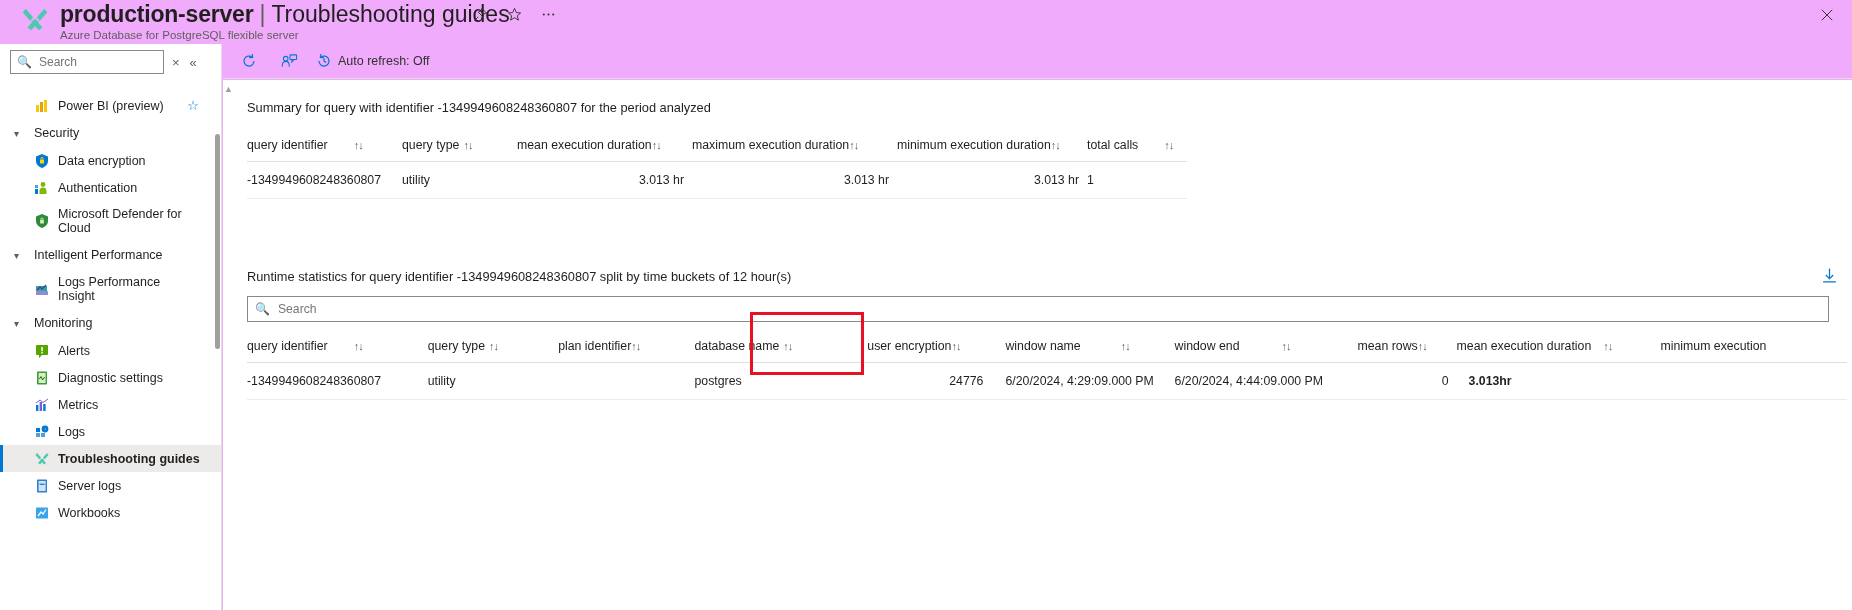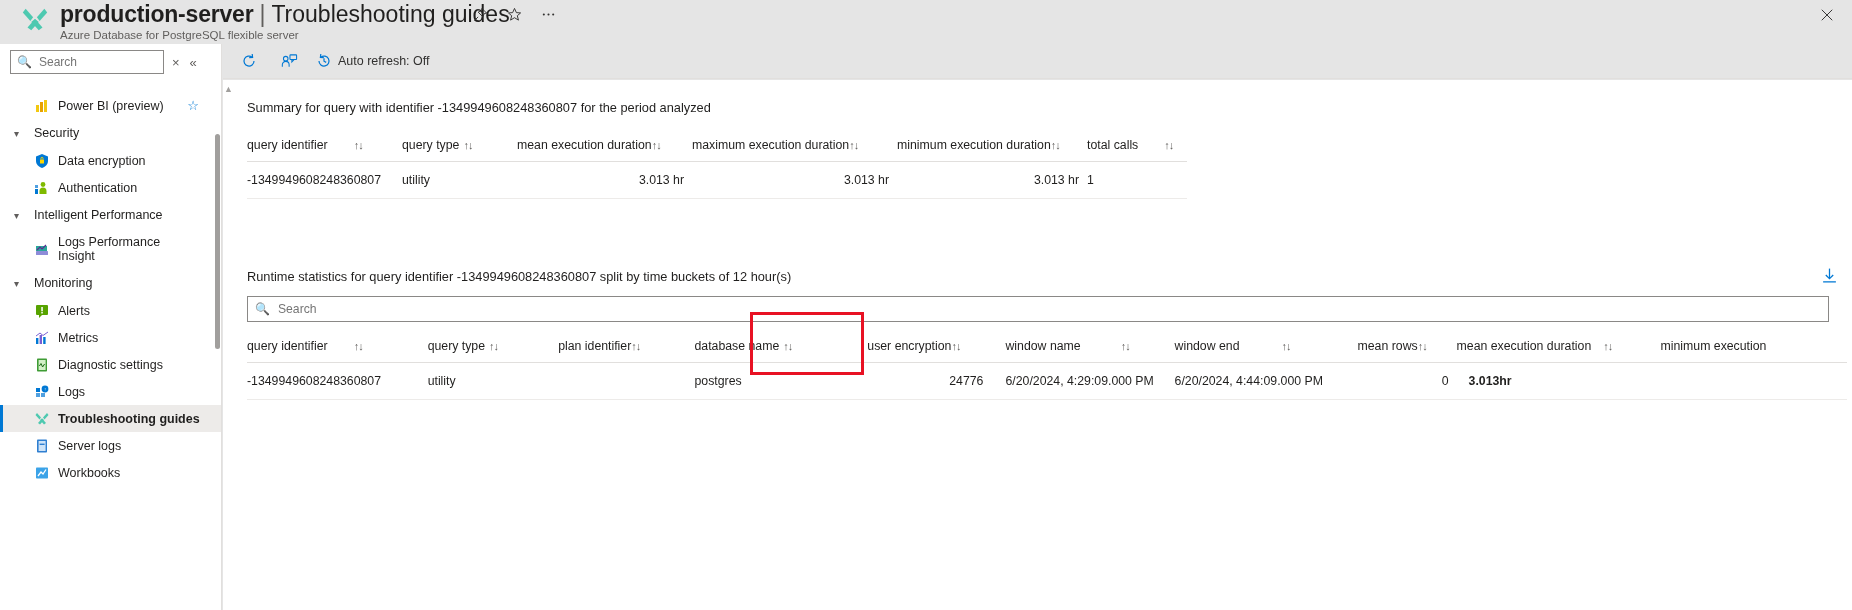--- a/index.html
+++ b/index.html
@@ -4,21 +4,21 @@
 <style>
   * { box-sizing: border-box; }
   html, body {
     margin: 0; padding: 0;
     width: 1852px; height: 610px;
     overflow: hidden;
     background: #ffffff;
     font-family: "Segoe UI", "Liberation Sans", sans-serif;
     color: #323130;
   }
-  .page { position: relative; width: 1852px; height: 610px; background:#e5e5e5; }
+  .page { position: relative; width: 1852px; height: 610px; background:#f0abfc; }
 
   
   .header { position: relative; height: 40px; padding: 6px 0 0 0; }
   .hdr-icon {
     position: absolute; left: 18px; top: 4px; width: 34px; height: 32px;
     display:flex; align-items:center; justify-content:center;
   }
   .title-wrap { position: absolute; left: 60px; top: 0px; }
   .title-line { display:flex; align-items: baseline; }
   .title-main {
@@ -223,20 +223,30 @@
           <svg width="16" height="16" viewBox="0 0 16 16">
             <rect x="1" y="9" width="3" height="5" fill="#0078d4"></rect>
             <rect x="1" y="5" width="3" height="3" fill="#50a0e0"></rect>
             <circle cx="9" cy="4.5" r="2.4" fill="#7fba00"></circle>
             <path d="M5.5 14 V11 a3.5 3.5 0 0 1 7 0 V14 Z" fill="#7fba00"></path>
           </svg>
         </span>
         <span class="label">Authentication</span>
       </div>
 
+      <div class="nav-item tall">
+        <span class="nav-ico">
+          <svg width="16" height="16" viewBox="0 0 16 16">
+            <path d="M8 1 L14 3.5 V8 C14 11.5 11 14 8 15 C5 14 2 11.5 2 8 V3.5 Z" fill="#2e8b3c"></path>
+            <rect x="6.1" y="7" width="3.8" height="3.6" rx="0.5" fill="#d8f0c0"></rect>
+            <path d="M7 7 V5.9 a1 1 0 0 1 2 0 V7" fill="none" stroke="#d8f0c0" stroke-width="0.9"></path>
+          </svg>
+        </span>
+        <span class="label" style="white-space: normal; width: 140px;">Microsoft Defender for Cloud</span>
+      </div>
 
       <div class="nav-group">
         <span class="chev">▾</span>
         <span class="label">Intelligent Performance</span>
       </div>
 
       <div class="nav-item tall">
         <span class="nav-ico">
           <svg width="16" height="16" viewBox="0 0 16 16">
             <rect x="2" y="10" width="12" height="4" rx="0.6" fill="#8e8cd8"></rect>
@@ -260,38 +270,38 @@
             <rect x="7.3" y="4" width="1.5" height="4.3" fill="#fff"></rect>
             <rect x="7.3" y="9" width="1.5" height="1.5" fill="#fff"></rect>
           </svg>
         </span>
         <span class="label">Alerts</span>
       </div>
 
       <div class="nav-item">
         <span class="nav-ico">
           <svg width="16" height="16" viewBox="0 0 16 16">
+            <rect x="3" y="1.5" width="10" height="13" rx="0.8" fill="#3f9c35"></rect>
+            <rect x="4.6" y="3" width="7" height="10" fill="#d3f0c8"></rect>
+            <polyline points="5.4,9 7,6.5 8.6,10 10.6,7" fill="none" stroke="#1f6b1a" stroke-width="1"></polyline>
+          </svg>
+        </span>
+        <span class="label">Diagnostic settings</span>
+      </div>
+
+      <div class="nav-item">
+        <span class="nav-ico">
+          <svg width="16" height="16" viewBox="0 0 16 16">
             <rect x="2" y="8" width="2.4" height="6" fill="#0078d4"></rect>
             <rect x="5.6" y="5" width="2.4" height="9" fill="#7a5fd3"></rect>
             <rect x="9.2" y="7" width="2.4" height="7" fill="#0078d4"></rect>
             <polyline points="2,6 6,3 9,5.5 14,2" fill="none" stroke="#7a5fd3" stroke-width="1"></polyline>
           </svg>
         </span>
         <span class="label">Metrics</span>
-      </div>
-
-      <div class="nav-item">
-        <span class="nav-ico">
-          <svg width="16" height="16" viewBox="0 0 16 16">
-            <rect x="3" y="1.5" width="10" height="13" rx="0.8" fill="#3f9c35"></rect>
-            <rect x="4.6" y="3" width="7" height="10" fill="#d3f0c8"></rect>
-            <polyline points="5.4,9 7,6.5 8.6,10 10.6,7" fill="none" stroke="#1f6b1a" stroke-width="1"></polyline>
-          </svg>
-        </span>
-        <span class="label">Diagnostic settings</span>
       </div>
 
       <div class="nav-item">
         <span class="nav-ico">
           <svg width="16" height="16" viewBox="0 0 16 16">
             <rect x="2" y="9" width="4" height="4" fill="#50a0e0"></rect>
             <rect x="7" y="9" width="4" height="4" fill="#50a0e0"></rect>
             <rect x="2" y="4" width="4" height="4" fill="#0078d4"></rect>
             <circle cx="11" cy="5" r="3.4" fill="#0078d4"></circle>
             <text x="11" y="6.6" font-size="4.4" fill="#fff" text-anchor="middle" font-family="sans-serif">!</text>

